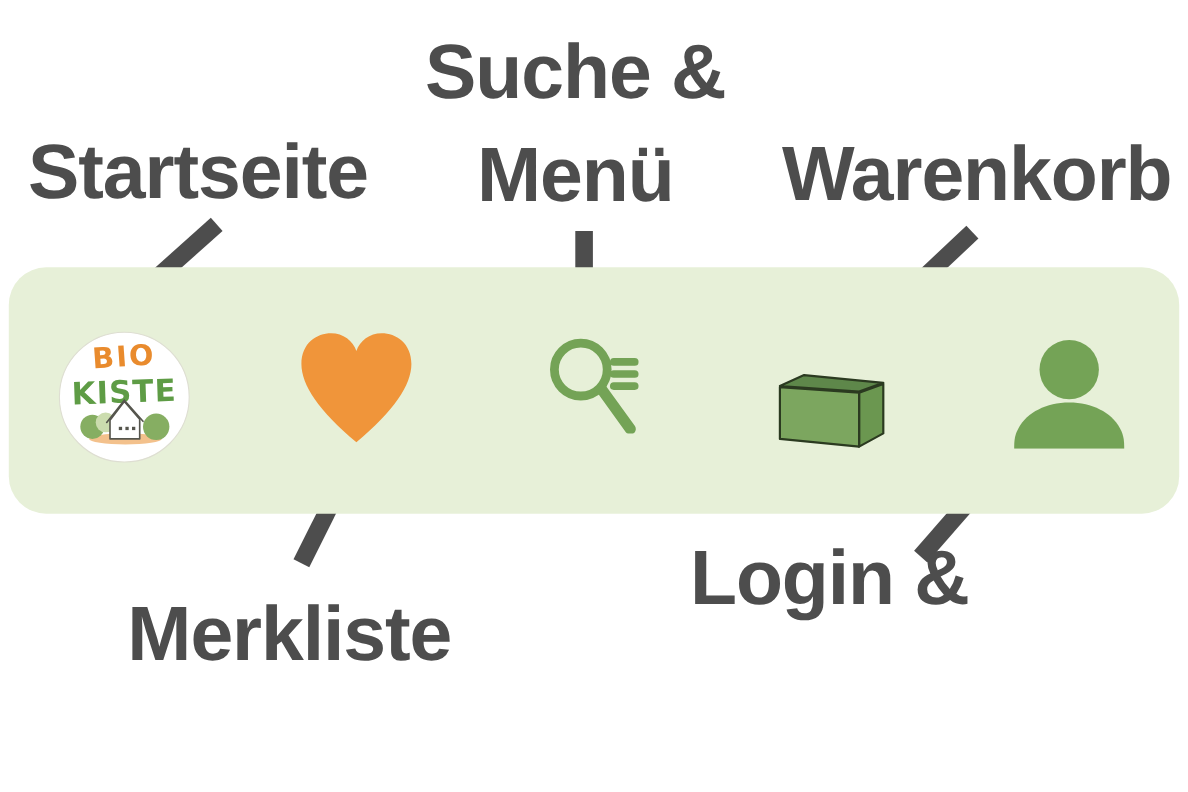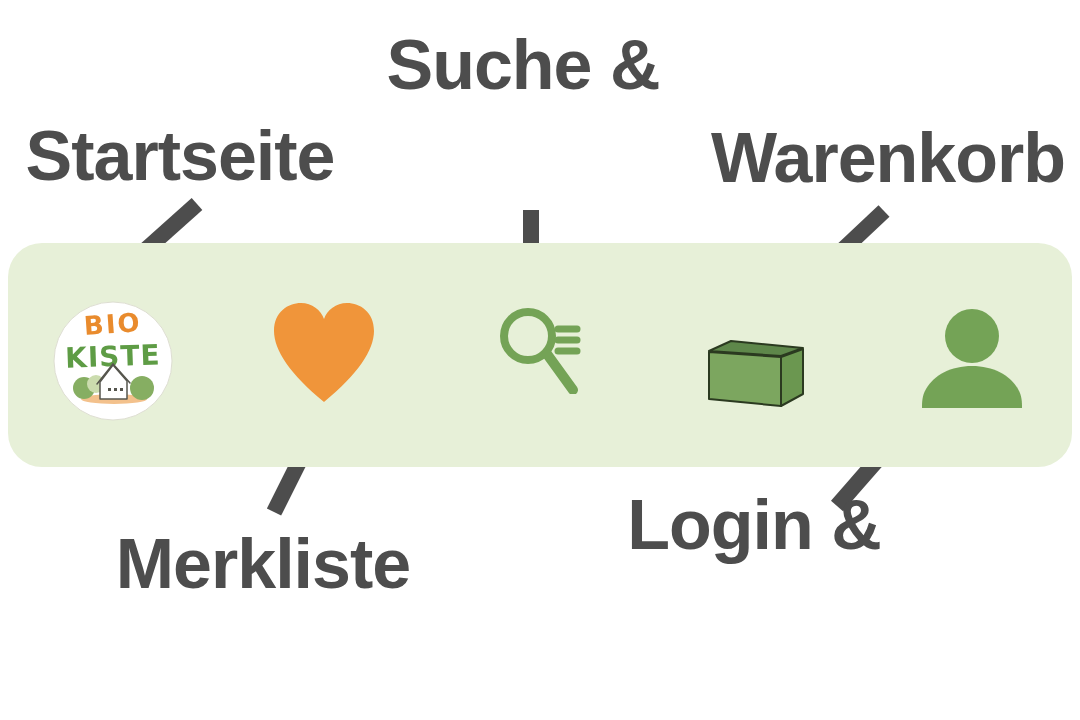--- a/index.html
+++ b/index.html
@@ -33,25 +33,26 @@
     <line x1="531" y1="210" x2="531" y2="272"></line>
     <line x1="884" y1="211" x2="798" y2="292"></line>
     <line x1="317" y1="426" x2="274" y2="512"></line>
     <line x1="906" y1="427" x2="837" y2="506"></line>
   </svg>
 
   <div class="label" style="left:180px;top:120px;">Startseite</div>
 
   <div class="label two-line" style="left:523px;top:18px;">
     <div>Suche &amp;</div>
+    <div>Menü</div>
   </div>
 
   <div class="label" style="left:888px;top:122px;text-align:center;">Warenkorb</div>
 
-  <div class="label" style="left:263px;top:528px;">Merkliste</div>
+  <div class="label" style="left:263px;top:540px;">Merkliste</div>
 
   <div class="label two-line wide" style="left:754px;top:476px;">
     <div>Login &amp;</div>
   </div>
 
   <div class="navbar">
 
     <button class="nav-item" style="left:44px;top:57px;width:122px;height:122px;">
       <svg width="122" height="122" viewBox="0 0 122 122">
         <circle cx="61" cy="61" r="59" style="fill:#ffffff;stroke:#deded2;stroke-width:1"></circle>

